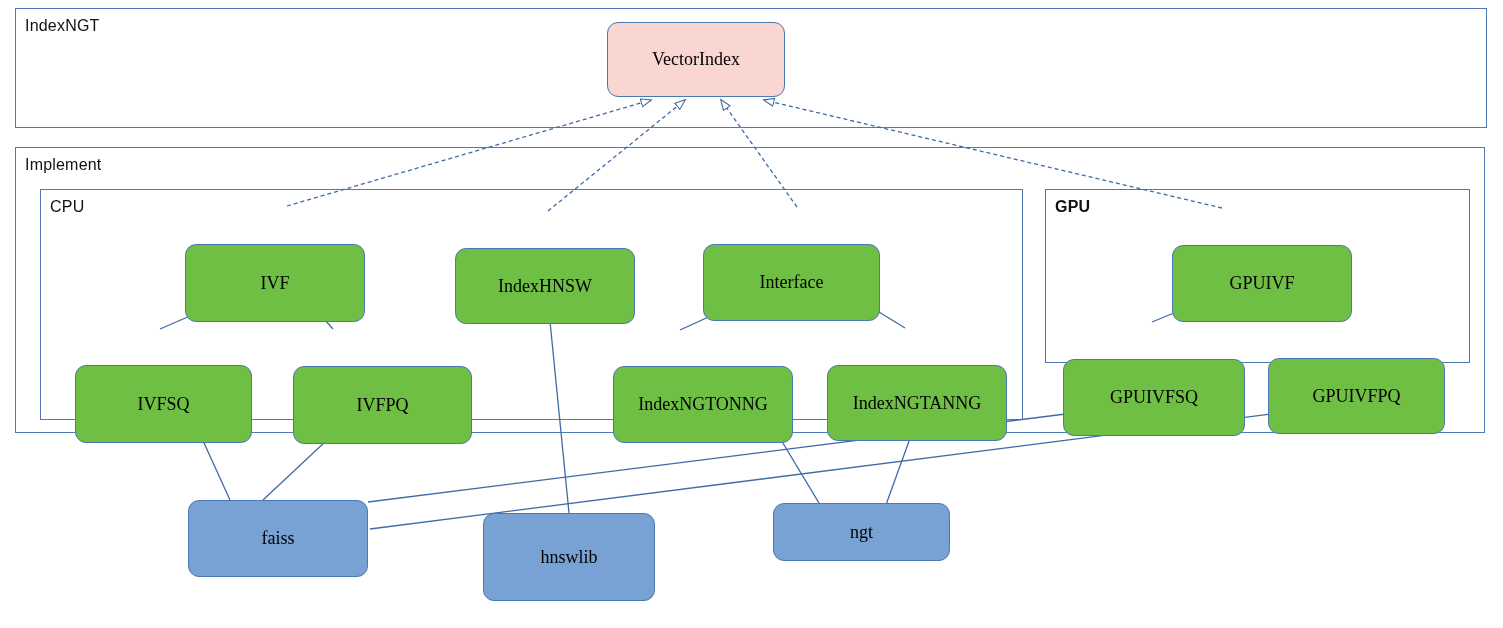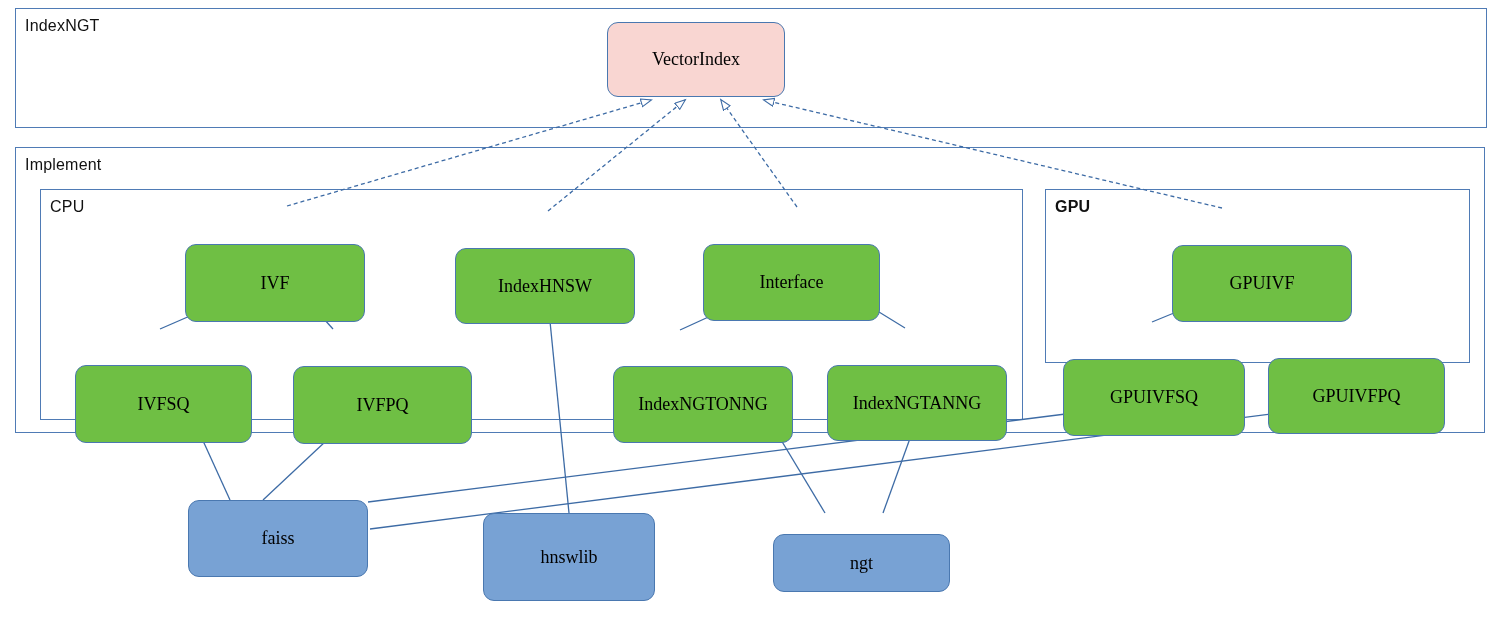--- a/index.html
+++ b/index.html
@@ -126,17 +126,17 @@
   </div>
 
   <div class="node blue" style="left:188px;top:500px;width:180px;height:77px;">
     <span>faiss</span>
   </div>
 
   <div class="node blue" style="left:483px;top:513px;width:172px;height:88px;">
     <span>hnswlib</span>
   </div>
 
-  <div class="node blue" style="left:773px;top:534px;width:177px;height:58px;">
+  <div class="node blue" style="left:773px;top:503px;width:177px;height:58px;">
     <span>ngt</span>
   </div>
 
 </div>
 
 </body></html>

